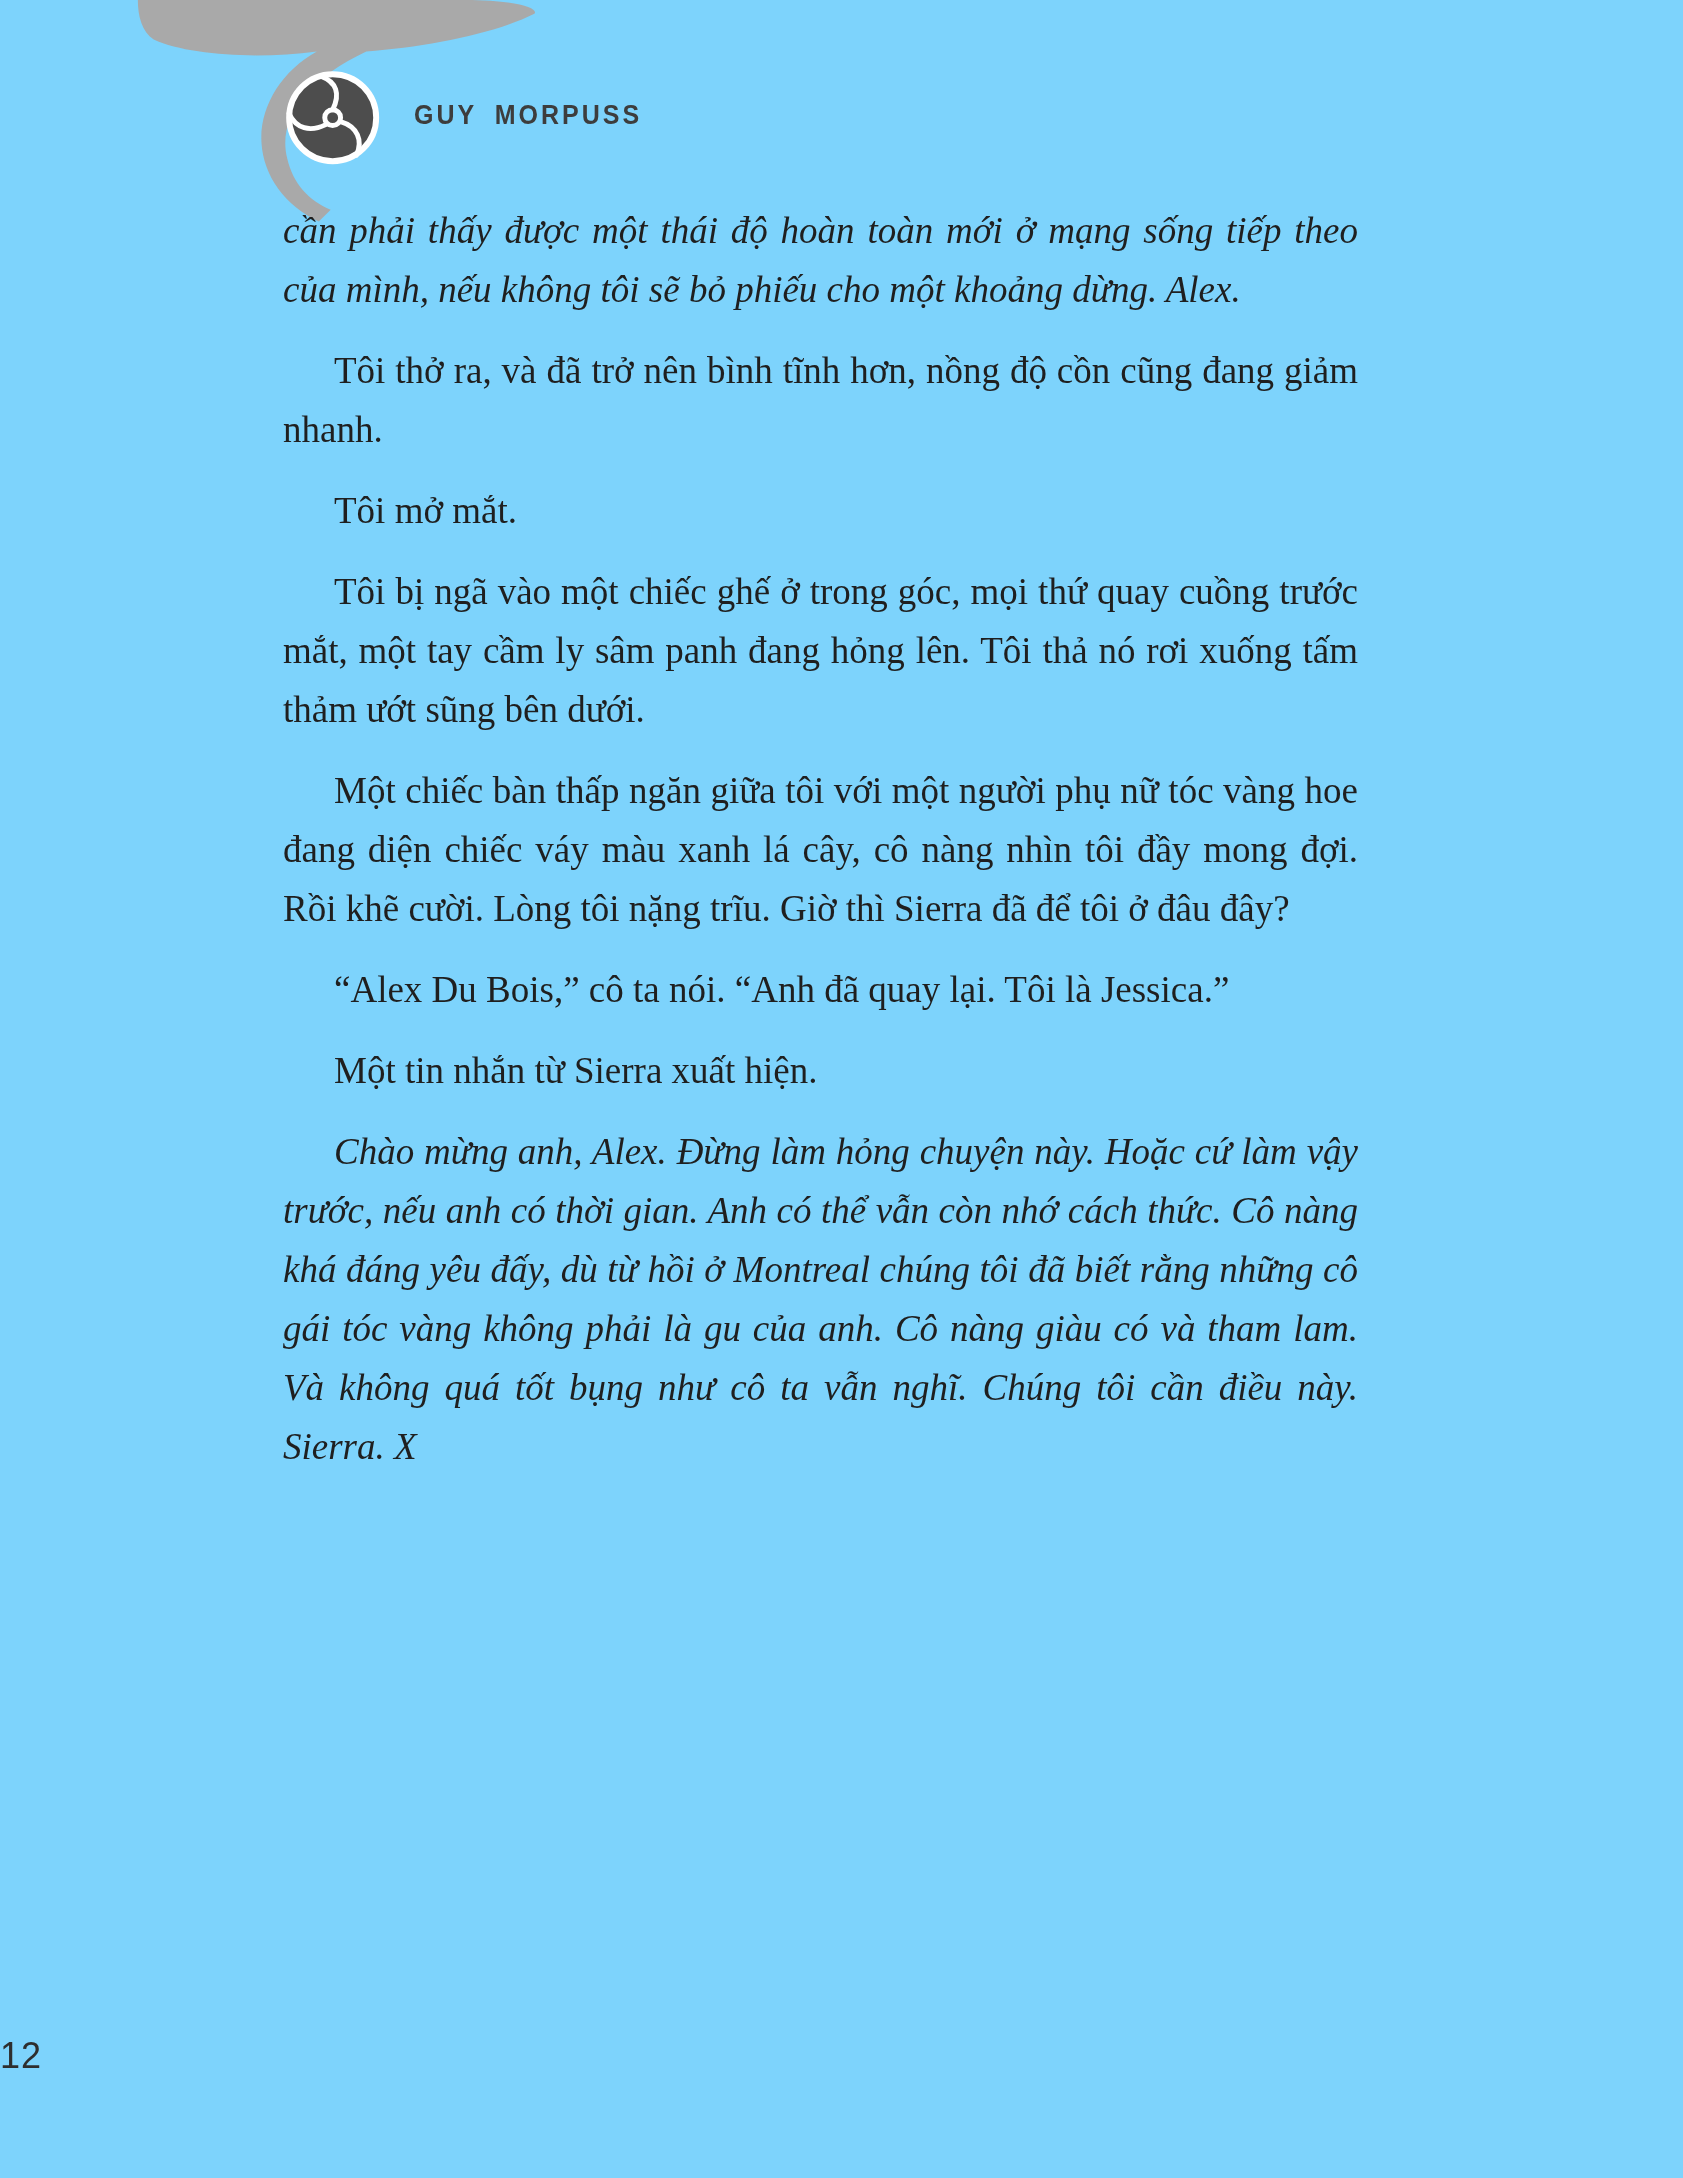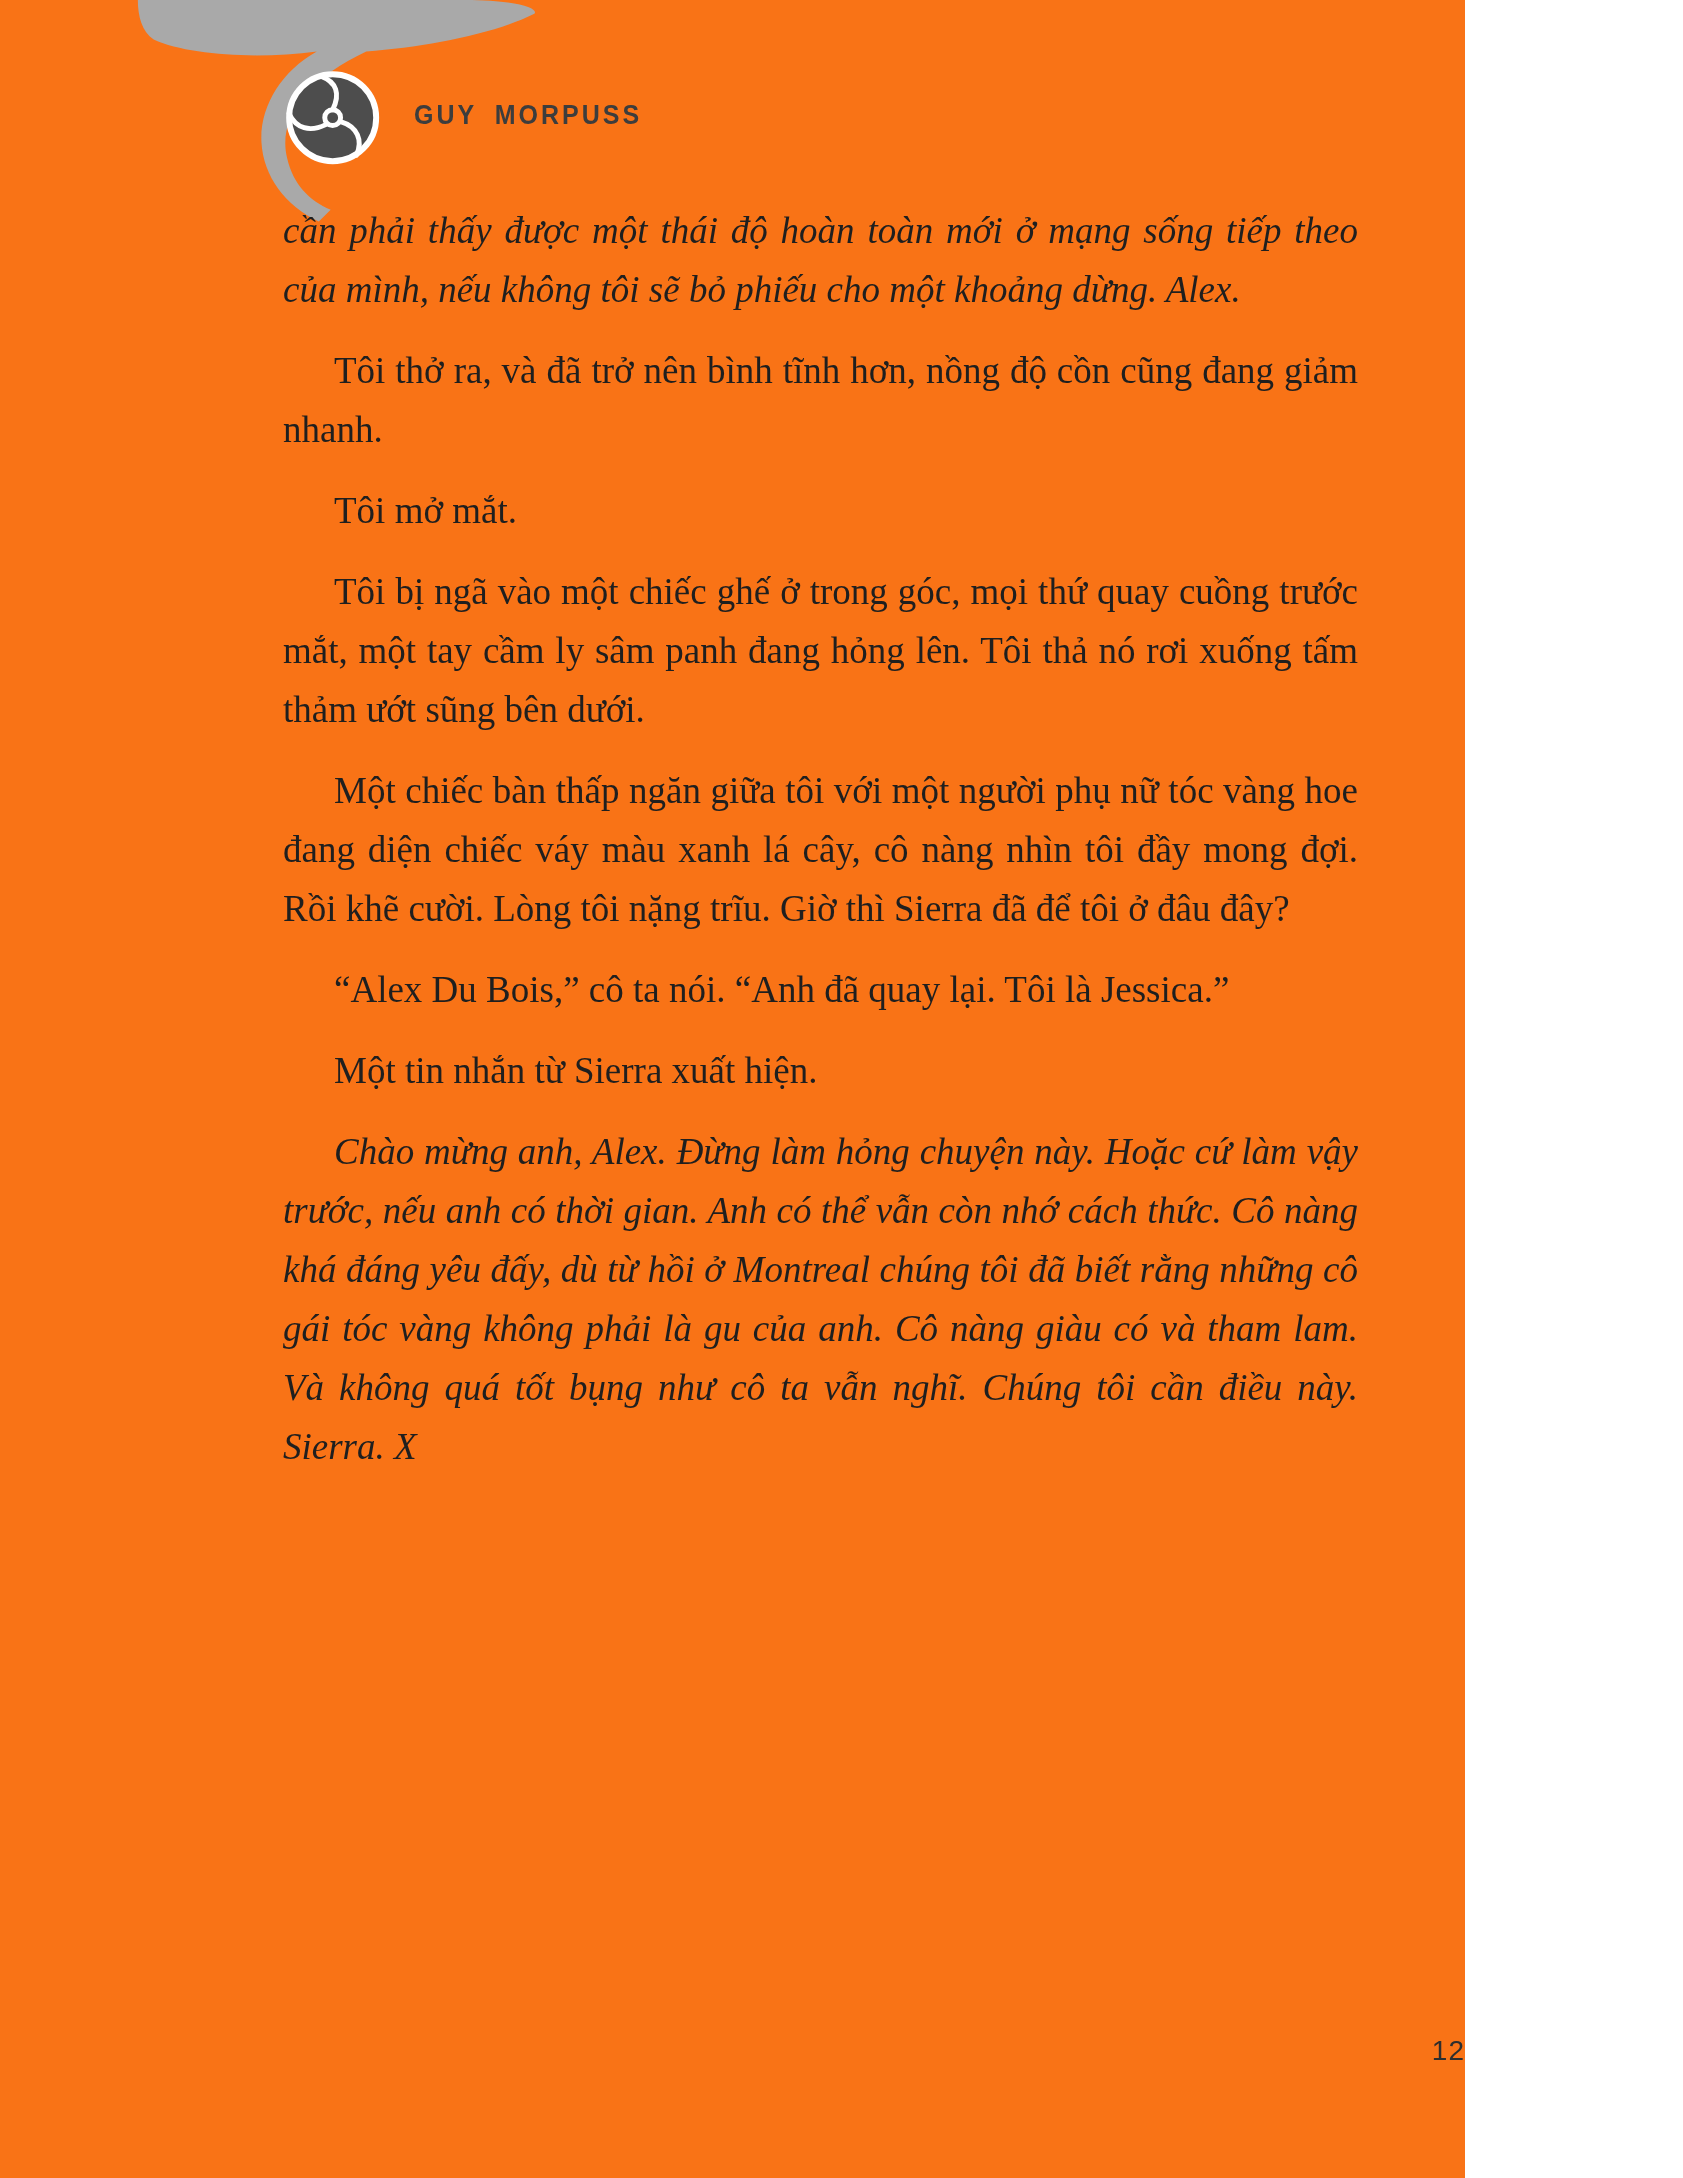--- a/index.html
+++ b/index.html
@@ -5,23 +5,23 @@
   * { margin: 0; padding: 0; box-sizing: border-box; }
   html, body { background: #ffffff; }
   body {
     width: 1683px;
     height: 2178px;
     font-family: "Liberation Serif", serif;
     position: relative;
   }
   .page {
     position: relative;
-    width: 1465px;
+    width: 1683px;
     height: 2178px;
-    background: #f97316;
+    background: #7dd3fc;
     overflow: hidden;
   }
   .header-graphic {
     position: absolute;
     top: 0;
     left: 0;
     width: 693px;
     height: 267px;
   }
   .author-name {
@@ -48,23 +48,23 @@
     text-align: justify;
   }
   .body-text p { margin-bottom: 22px; }
   p.indent { text-indent: 51px; }
   p.italic { font-style: italic; font-family: Liberation Serif, serif; }
   .page-number {
     position: absolute;
     top: 2035px;
     left: 0;
     width: 100%;
-    text-align: right;
+    text-align: left;
     font-family: "Liberation Sans", sans-serif;
-    font-size: 28px;
+    font-size: 36px;
     letter-spacing: 1px;
     color: #2e2e2e;
   }
 </style>
 </head>
 <body>
 
 <div class="page">
 
   <header>

